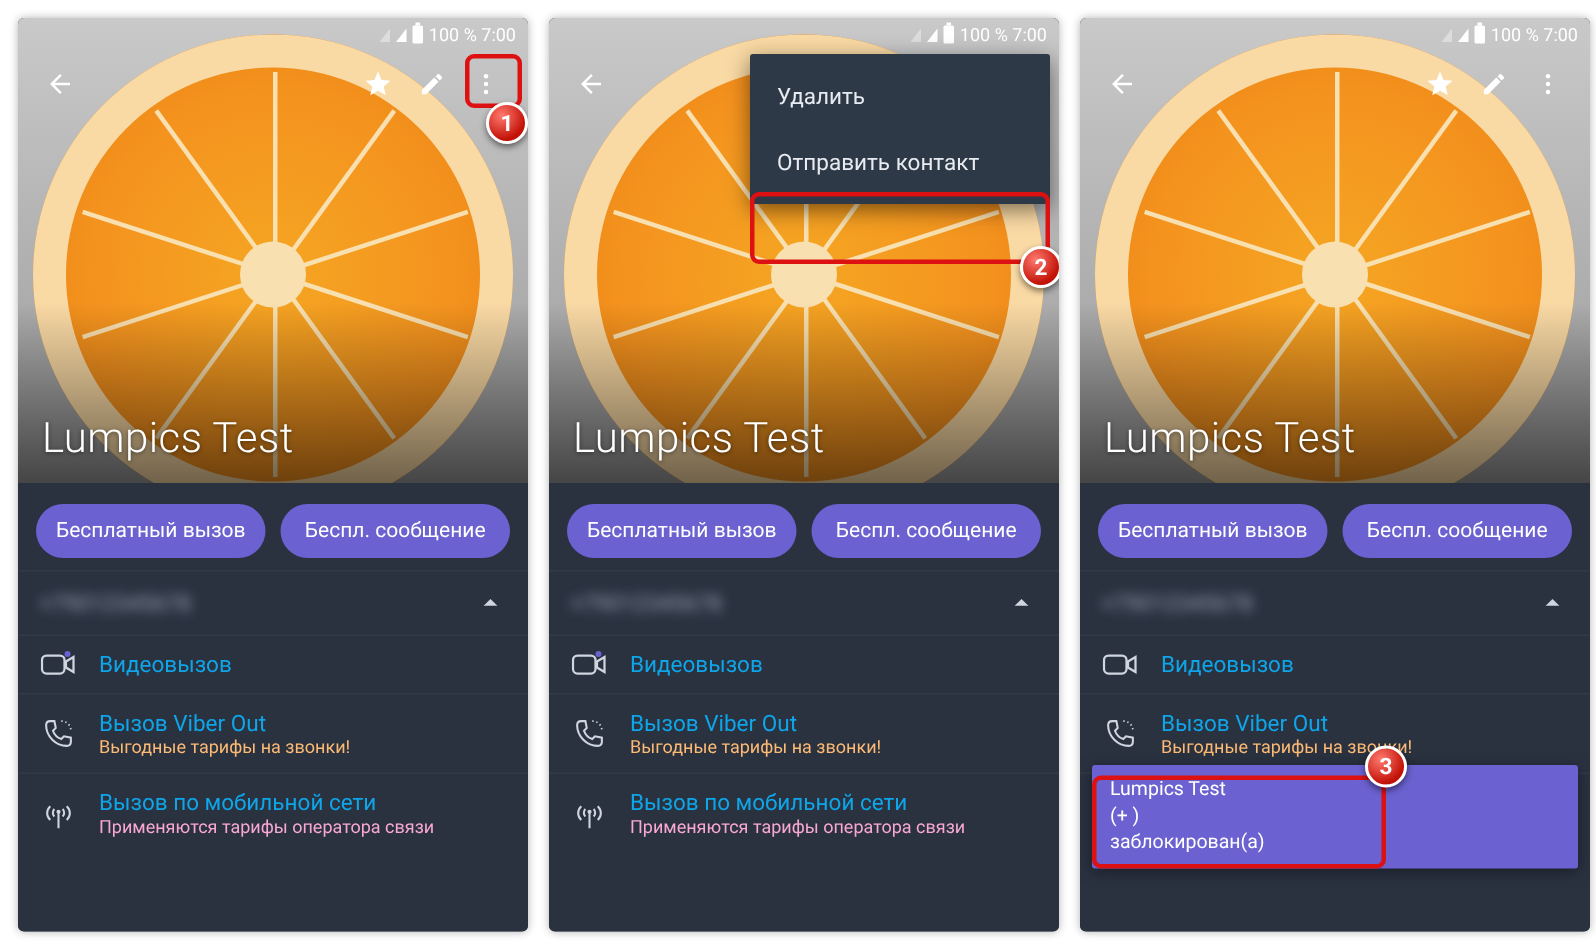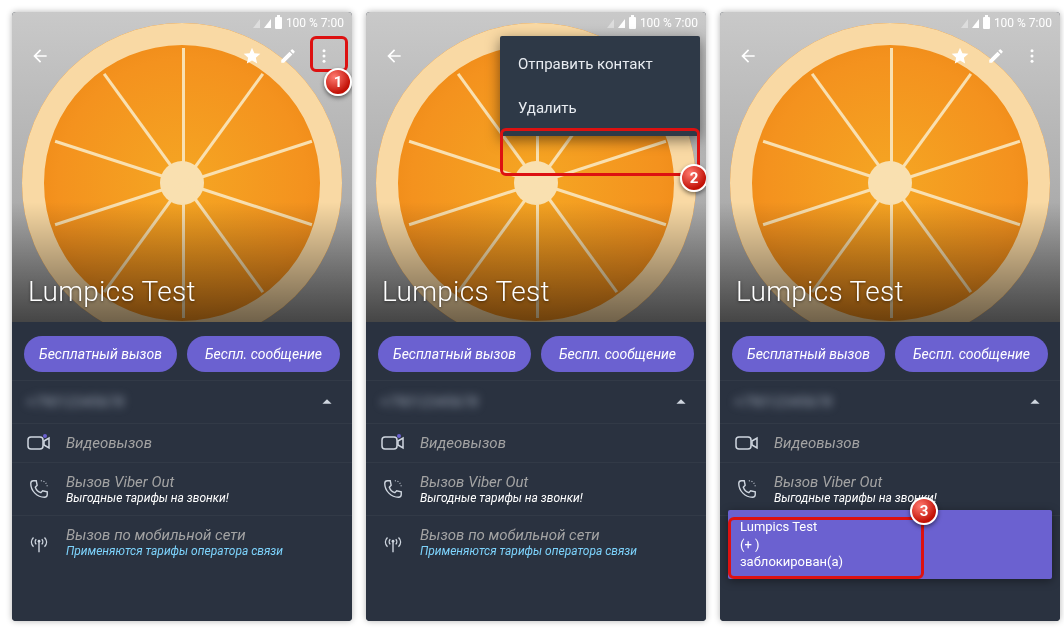--- a/index.html
+++ b/index.html
@@ -57,35 +57,35 @@
   }
   .center-dot{position:absolute;left:50%;top:50%;width:44px;height:44px;border-radius:50%;background:#f9e0b0;transform:translate(-50%,-50%);}
   .avatar-grad{position:absolute;left:0;right:0;bottom:0;height:120px;background:linear-gradient(transparent,rgba(0,0,0,.55));}
   .contact-name{
     position:absolute; left:16px; bottom:14px; color:#fff;
     font-size:28px; font-weight:300; letter-spacing:.3px;
     text-shadow:0 1px 3px rgba(0,0,0,.5);
   }
   .body{
     position:absolute; top:310px; bottom:0; left:0; right:0;
-    background:#2a3240; color:#d9dde3;font-style:italic;
+    background:#2a3240; color:#d9dde3;
   }
   .pill-row{display:flex; gap:10px; padding:14px 12px 8px;}
   .pill{
     flex:1; background:#6b61d0; color:#fff; text-align:center;
     border-radius:22px; padding:10px 4px; font-size:14px; cursor:pointer;
   }
   .section{
     display:flex; align-items:center; padding:10px 14px; gap:14px;
     border-top:1px solid rgba(255,255,255,.04);
   }
   .section .txt{flex:1;}
-  .section .title{font-size:15px; color:#a3a3a3;}
-  .section .sub{font-size:12px; color:#ffffff; line-height:1.2;}
-  .section .sub.muted{color:#7dd3fc;}
+  .section .title{font-size:15px; color:#0ea5e9;}
+  .section .sub{font-size:12px; color:#fdba74; line-height:1.2;}
+  .section .sub.muted{color:#f9a8d4;}
   .blur{filter:blur(4px); color:#97a0af; font-size:15px;}
   .chev{ width:22px;height:22px; }
   .ico{width:26px; display:flex; justify-content:center; color:#cfd6df;}
   
   .dropdown{
     position:absolute; top:24px; right:6px; z-index:20;
     background:#2e3947; min-width:200px; border-radius:2px;
     box-shadow:0 4px 14px rgba(0,0,0,.5); padding:6px 0;
   }
   .dd-item{padding:13px 18px; color:#e8ecf1; font-size:15px; cursor:pointer;}
@@ -298,22 +298,22 @@
           </svg>
         </div>
       <div class="txt">
         <div class="title">Вызов по мобильной сети</div>
         <div class="sub muted">Применяются тарифы оператора связи</div>
       </div>
     </div>
   </div>
 
   <div class="dropdown">
+    <div class="dd-item">Удалить</div>
     <div class="dd-item">Отправить контакт</div>
-    <div class="dd-item">Удалить</div>
   </div>
   <div class="hl" style="top:116px; right:6px; width:200px; height:48px;"></div>
   <div class="badge" style="top:152px; right:-2px;">2</div>
 </div>
 
 <div class="phone">
   <div class="statusbar">
     <div class="tri dim"></div>
     <div class="tri"></div>
     <div class="batt"></div>

